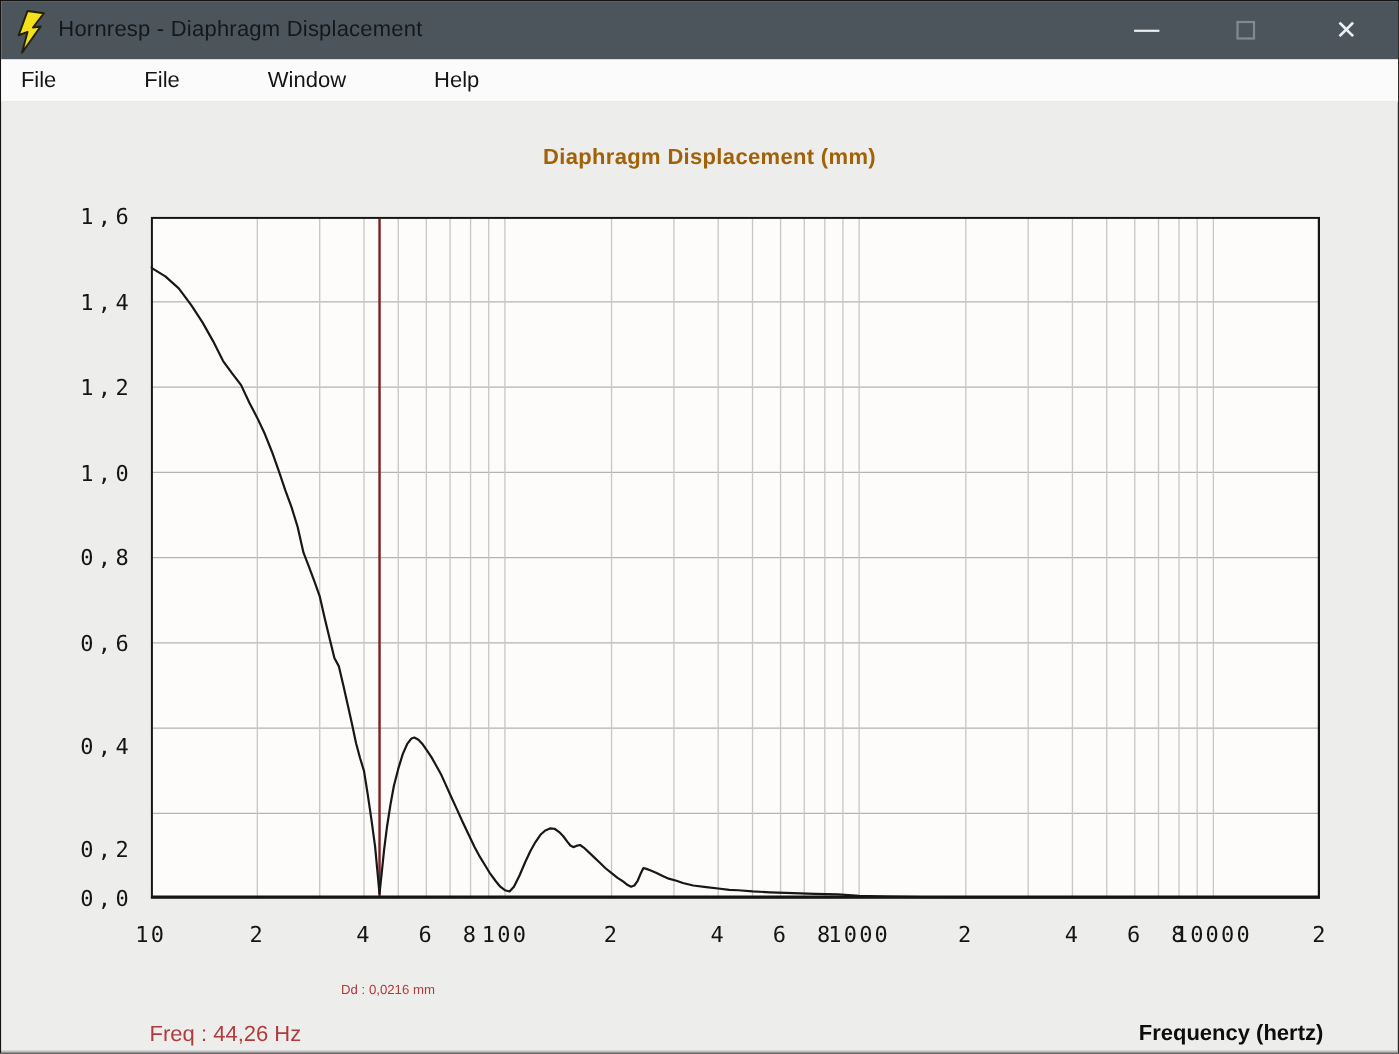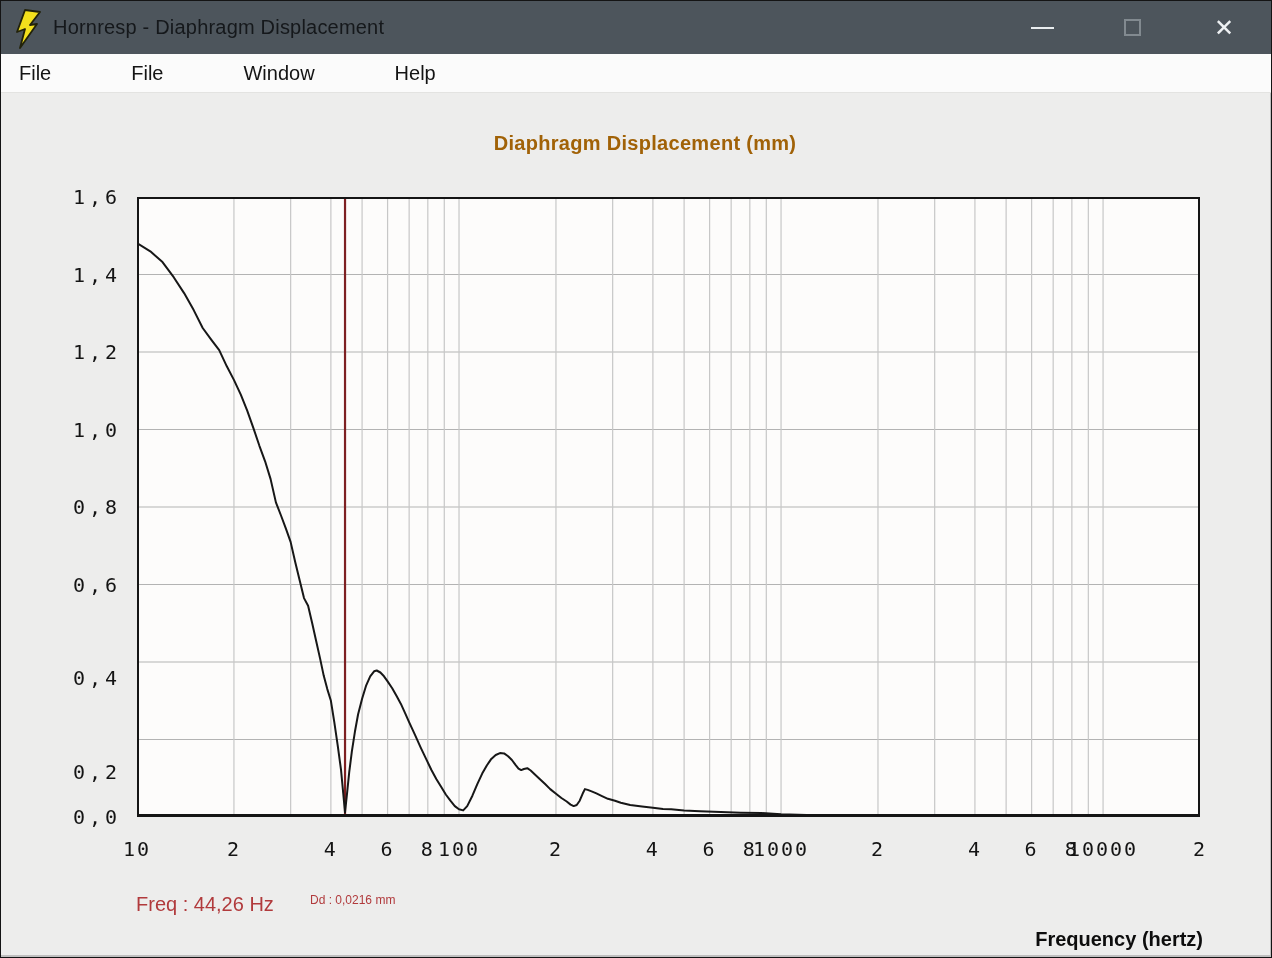--- a/index.html
+++ b/index.html
@@ -172,17 +172,17 @@
       <div class="xtick" style="left: 748.834px;">8</div>
       <div class="xtick" style="left: 780.041px;">1000</div>
       <div class="xtick" style="left: 876.979px;">2</div>
       <div class="xtick" style="left: 973.917px;">4</div>
       <div class="xtick" style="left: 1030.62px;">6</div>
       <div class="xtick" style="left: 1070.86px;">8</div>
       <div class="xtick" style="left: 1102.06px;">10000</div>
       <div class="xtick" style="left: 1199px;">2</div>
     </div>
 
-  <div class="status-freq" style="color: rgb(177, 58, 60);">Freq : 44,26 Hz</div>
+  <div class="status-freq" style="color: rgb(177, 58, 60); margin-top: 36px;">Freq : 44,26 Hz</div>
   <div class="status-dd" style="color: rgb(177, 58, 60);">Dd : 0,0216 mm</div>
   <div class="x-axis-label">Frequency (hertz)</div>
 
 </div>
 
 </body></html>

